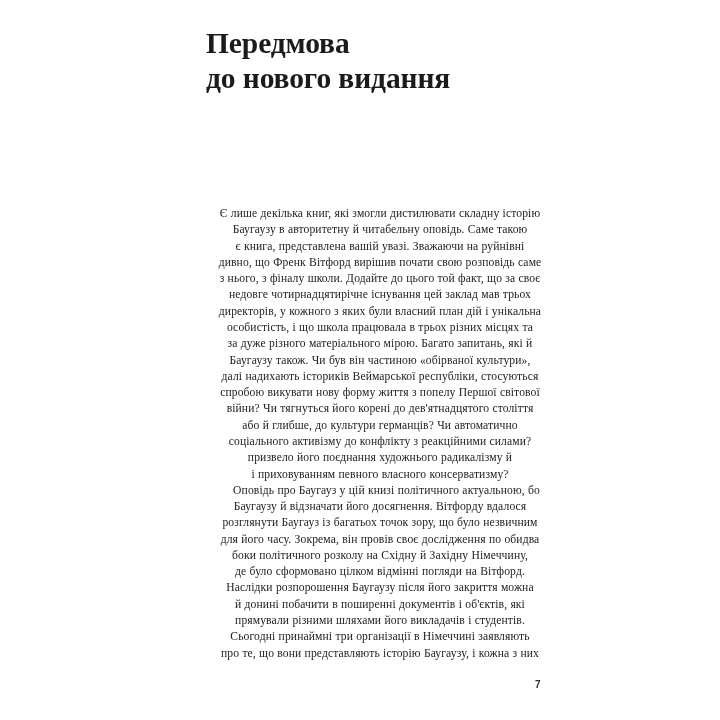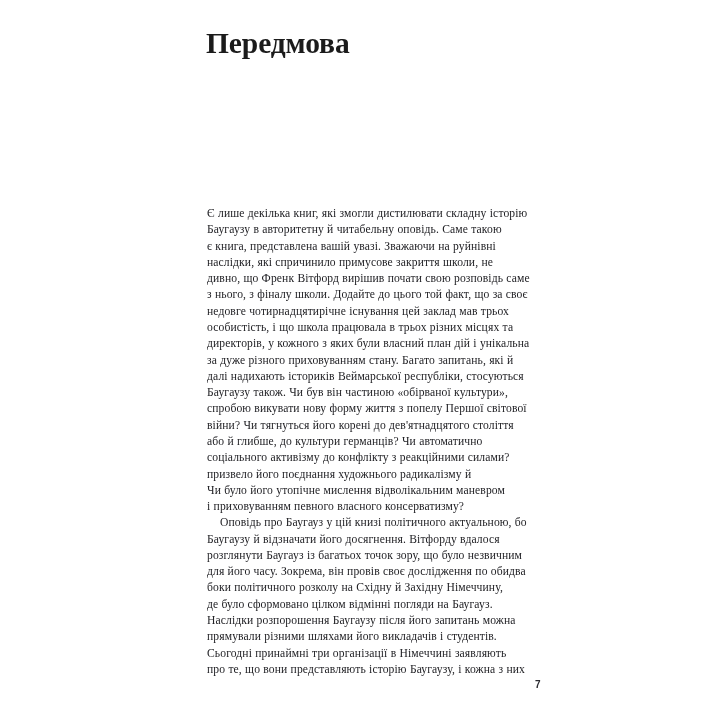--- a/index.html
+++ b/index.html
@@ -45,21 +45,21 @@
     position: absolute;
     left: 207px;
     top: 206px;
     width: 346px;
   }
   .para {
     font-family: "Liberation Serif", "DejaVu Serif", serif;
     font-size: 11.6px;
     line-height: 16.28px;
     color: #222226;
-    text-align: left;
+    text-align: center;
     margin: 0;
     letter-spacing: 0.01em;
     word-spacing: 0.02em;
   }
   .para .line {
     display: block;
     white-space: nowrap;
   }
   .para .line.indent {
     text-indent: 13px;
@@ -79,52 +79,52 @@
     color: #2b2b31;
   }
 </style>
 </head>
 <body>
 
 <div class="page">
 
   <div class="title-block">
     <div class="title-line">Передмова</div>
+    <div class="title-line">до нового видання</div>
   </div>
 
   <div class="body-column">
     <p class="para">
         <span class="line">Є лише декілька книг, які змогли дистилювати складну історію</span>
         <span class="line">Баугаузу в авторитетну й читабельну оповідь. Саме такою</span>
         <span class="line">є книга, представлена вашій увазі. Зважаючи на руйнівні</span>
-        <span class="line">наслідки, які спричинило примусове закриття школи, не</span>
         <span class="line">дивно, що Френк Вітфорд вирішив почати свою розповідь саме</span>
         <span class="line">з нього, з фіналу школи. Додайте до цього той факт, що за своє</span>
         <span class="line">недовге чотирнадцятирічне існування цей заклад мав трьох</span>
+        <span class="line">директорів, у кожного з яких були власний план дій і унікальна</span>
         <span class="line">особистість, і що школа працювала в трьох різних місцях та</span>
-        <span class="line">директорів, у кожного з яких були власний план дій і унікальна</span>
-        <span class="line">за дуже різного приховуванням стану. Багато запитань, які й</span>
+        <span class="line">за дуже різного матеріального мірою. Багато запитань, які й</span>
+        <span class="line">Баугаузу також. Чи був він частиною «обірваної культури»,</span>
         <span class="line">далі надихають істориків Веймарської республіки, стосуються</span>
-        <span class="line">Баугаузу також. Чи був він частиною «обірваної культури»,</span>
         <span class="line">спробою викувати нову форму життя з попелу Першої світової</span>
         <span class="line">війни? Чи тягнуться його корені до дев'ятнадцятого століття</span>
         <span class="line">або й глибше, до культури германців? Чи автоматично</span>
         <span class="line">соціального активізму до конфлікту з реакційними силами?</span>
         <span class="line">призвело його поєднання художнього радикалізму й</span>
-        <span class="line">Чи було його утопічне мислення відволікальним маневром</span>
         <span class="line">і приховуванням певного власного консерватизму?</span>
       </p>
     <p class="para">
         <span class="line indent">Оповідь про Баугауз у цій книзі політичного актуальною, бо</span>
         <span class="line">Баугаузу й відзначати його досягнення. Вітфорду вдалося</span>
         <span class="line">розглянути Баугауз із багатьох точок зору, що було незвичним</span>
         <span class="line">для його часу. Зокрема, він провів своє дослідження по обидва</span>
         <span class="line">боки політичного розколу на Східну й Західну Німеччину,</span>
-        <span class="line">де було сформовано цілком відмінні погляди на Баугауз.</span>
-        <span class="line">Наслідки розпорошення Баугаузу після його запитань можна</span>
+        <span class="line">де було сформовано цілком відмінні погляди на Вітфорд.</span>
+        <span class="line">Наслідки розпорошення Баугаузу після його закриття можна</span>
+        <span class="line">й донині побачити в поширенні документів і об'єктів, які</span>
         <span class="line">прямували різними шляхами його викладачів і студентів.</span>
         <span class="line">Сьогодні принаймні три організації в Німеччині заявляють</span>
         <span class="line">про те, що вони представляють історію Баугаузу, і кожна з них</span>
       </p>
   </div>
 
   <div class="folio">7</div>
 
 </div>
 

